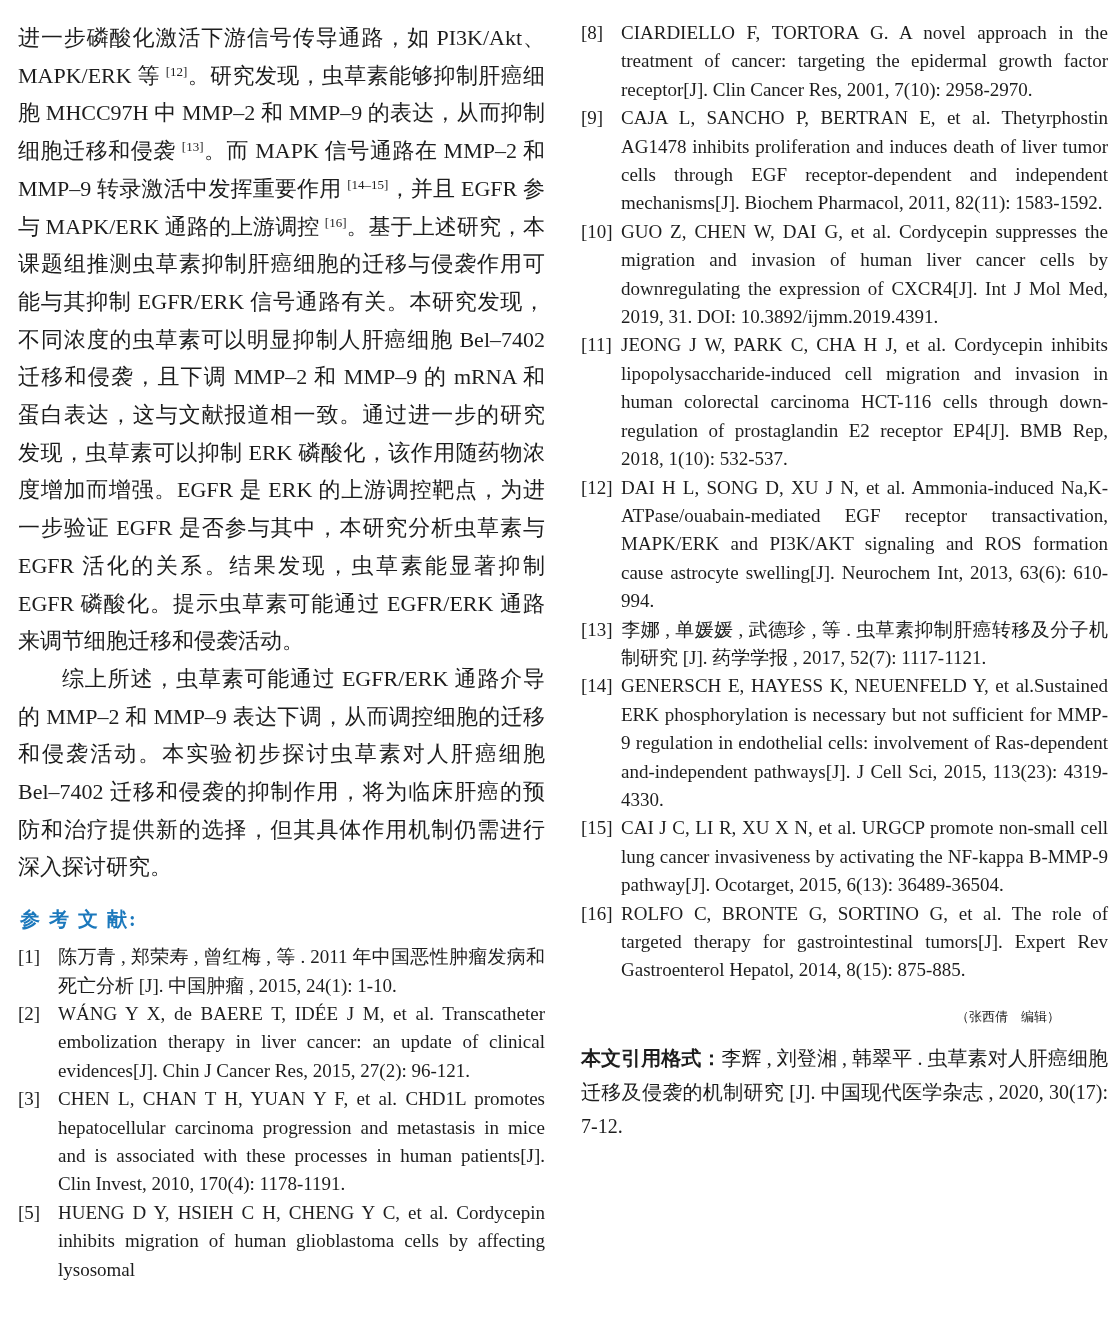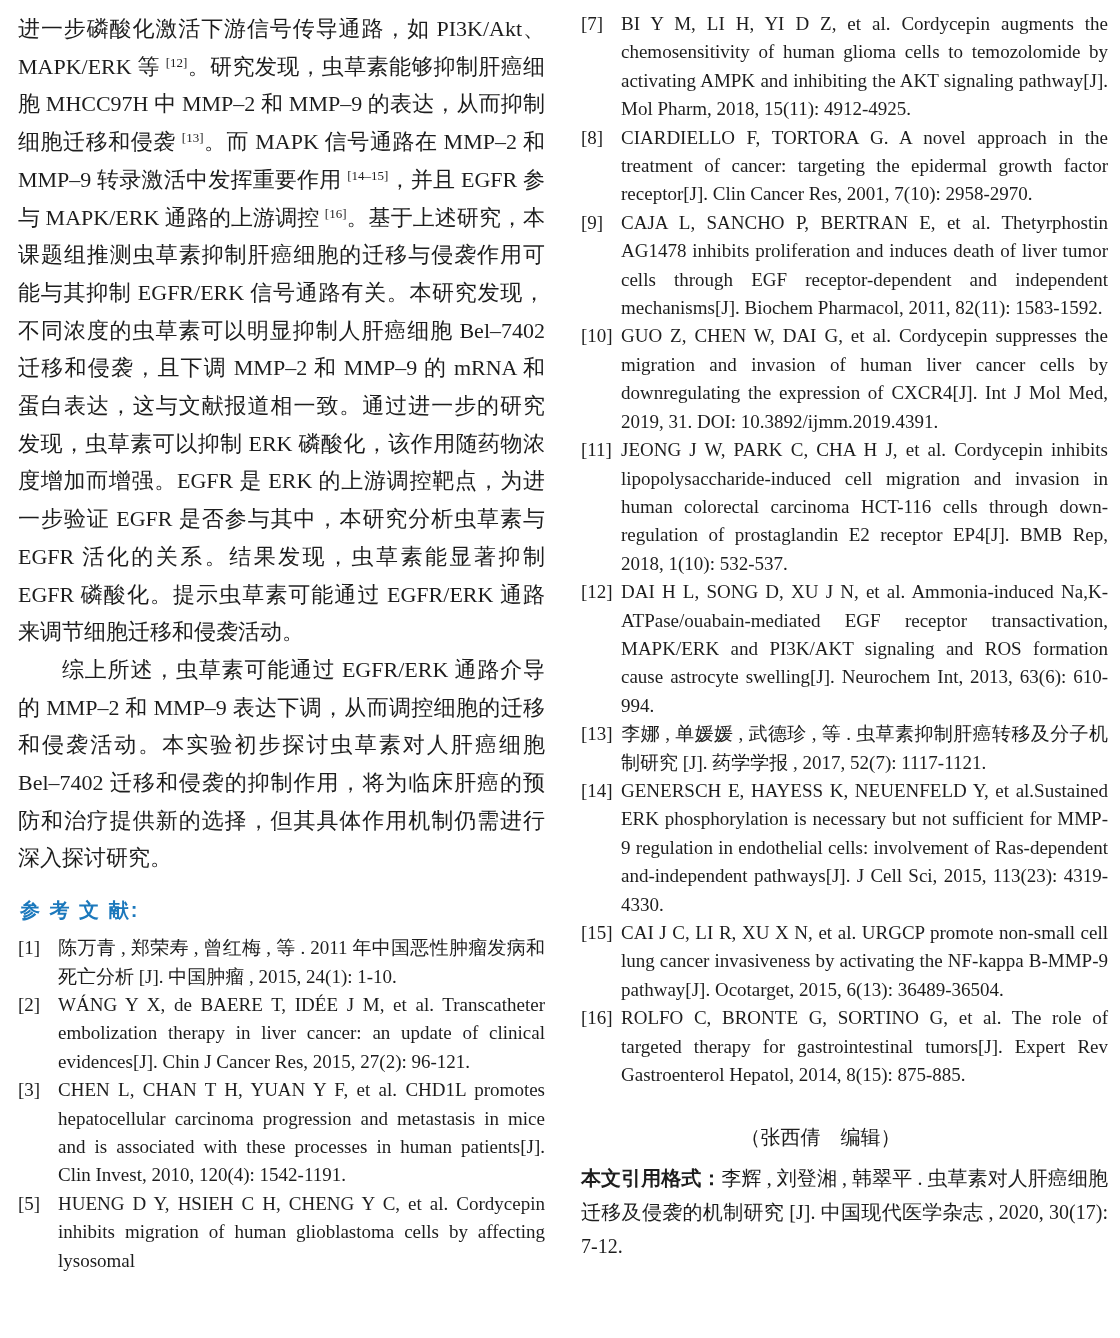--- a/index.html
+++ b/index.html
@@ -10,21 +10,21 @@
   body {
     width: 1120px;
     height: 1338px;
     color: #1d1d1d;
     font-family: "Liberation Serif", "DejaVu Serif", serif;
     overflow: hidden;
   }
   .page {
     display: flex;
     gap: 36px;
-    padding: 10px 12px 0 18px;
+    padding: 19px 12px 0 18px;
     box-sizing: border-box;
     width: 1120px;
     height: 1338px;
   }
   .col {
     width: 527px;
     flex: 0 0 527px;
   }
   .body-para {
     margin: 0;
@@ -35,45 +35,45 @@
   .body-para.indent {
     text-indent: 2em;
   }
   sup.cite {
     font-size: 13px;
     line-height: 0;
     vertical-align: 7px;
   }
   .refs-heading {
     margin: 20px 0 10px 2px;
-    font-family: Liberation Sans, sans-serif;
+    font-family: Liberation Serif, serif;
     font-size: 20px;
     font-weight: bold;
     color: #1b78bc;
     letter-spacing: 2px;
   }
   .ref-list {
     font-size: 19px;
     line-height: 28.4px;
   }
   .ref {
     text-align: justify;
     padding-left: 40px;
     text-indent: -40px;
   }
   .ref-num {
     display: inline-block;
     width: 40px;
     text-indent: 0;
   }
   .editor-note {
-    margin: 34px 48px 0 0;
-    font-size: 20px;
+    margin: 18px 48px 0 0;
+    font-size: 13px;
     line-height: 28px;
-    text-align: center;
+    text-align: right;
   }
   .citation-note {
     margin: 10px 0 0 0;
     font-size: 20px;
     line-height: 34px;
     text-align: justify;
   }
   .citation-label {
     font-family: "Liberation Sans", "DejaVu Sans", sans-serif;
     font-weight: bold;
@@ -84,28 +84,27 @@
 
 <div class="page">
 
   <div class="col col-left">
     <p class="body-para"><span>进一步磷酸化激活下游信号传导通路，如 PI3K/Akt、MAPK/ERK 等 </span><sup class="cite">[12]</sup><span>。研究发现，虫草素能够抑制肝癌细胞 MHCC97H 中 MMP–2 和 MMP–9 的表达，从而抑制细胞迁移和侵袭 </span><sup class="cite">[13]</sup><span>。而 MAPK 信号通路在 MMP–2 和 MMP–9 转录激活中发挥重要作用 </span><sup class="cite">[14–15]</sup><span>，并且 EGFR 参与 MAPK/ERK 通路的上游调控 </span><sup class="cite">[16]</sup><span>。基于上述研究，本课题组推测虫草素抑制肝癌细胞的迁移与侵袭作用可能与其抑制 EGFR/ERK 信号通路有关。本研究发现，不同浓度的虫草素可以明显抑制人肝癌细胞 Bel–7402 迁移和侵袭，且下调 MMP–2 和 MMP–9 的 mRNA 和蛋白表达，这与文献报道相一致。通过进一步的研究发现，虫草素可以抑制 ERK 磷酸化，该作用随药物浓度增加而增强。EGFR 是 ERK 的上游调控靶点，为进一步验证 EGFR 是否参与其中，本研究分析虫草素与 EGFR 活化的关系。结果发现，虫草素能显著抑制 EGFR 磷酸化。提示虫草素可能通过 EGFR/ERK 通路来调节细胞迁移和侵袭活动。</span></p>
     <p class="body-para indent">综上所述，虫草素可能通过 EGFR/ERK 通路介导的 MMP–2 和 MMP–9 表达下调，从而调控细胞的迁移和侵袭活动。本实验初步探讨虫草素对人肝癌细胞 Bel–7402 迁移和侵袭的抑制作用，将为临床肝癌的预防和治疗提供新的选择，但其具体作用机制仍需进行深入探讨研究。</p>
     <h3 class="refs-heading">参 考 文 献:</h3>
     <div class="ref-list">
         <div class="ref"><span class="ref-num">[1]</span><span>陈万青 , 郑荣寿 , 曾红梅 , 等 . 2011 年中国恶性肿瘤发病和死亡分析 [J]. 中国肿瘤 , 2015, 24(1): 1-10.</span></div>
         <div class="ref"><span class="ref-num">[2]</span><span>WÁNG Y X, de BAERE T, IDÉE J M, et al. Transcatheter embolization therapy in liver cancer: an update of clinical evidences[J]. Chin J Cancer Res, 2015, 27(2): 96-121.</span></div>
-        <div class="ref"><span class="ref-num">[3]</span><span>CHEN L, CHAN T H, YUAN Y F, et al. CHD1L promotes hepatocellular carcinoma progression and metastasis in mice and is associated with these processes in human patients[J]. Clin Invest, 2010, 120(4): 1542-1191.</span></div>
+        <div class="ref"><span class="ref-num">[3]</span><span>CHEN L, CHAN T H, YUAN Y F, et al. CHD1L promotes hepatocellular carcinoma progression and metastasis in mice and is associated with these processes in human patients[J]. Clin Invest, 2010, 170(4): 1178-1191.</span></div>
         <div class="ref"><span class="ref-num">[5]</span><span>HUENG D Y, HSIEH C H, CHENG Y C, et al. Cordycepin inhibits migration of human glioblastoma cells by affecting lysosomal</span></div>
       </div>
   </div>
 
   <div class="col col-right">
     <div class="ref-list">
-        <div class="ref"><span class="ref-num">[7]</span><span>BI Y M, LI H, YI D Z, et al. Cordycepin augments the chemosensitivity of human glioma cells to temozolomide by activating AMPK and inhibiting the AKT signaling pathway[J]. Mol Pharm, 2018, 15(11): 4912-4925.</span></div>
         <div class="ref"><span class="ref-num">[8]</span><span>CIARDIELLO F, TORTORA G. A novel approach in the treatment of cancer: targeting the epidermal growth factor receptor[J]. Clin Cancer Res, 2001, 7(10): 2958-2970.</span></div>
         <div class="ref"><span class="ref-num">[9]</span><span>CAJA L, SANCHO P, BERTRAN E, et al. Thetyrphostin AG1478 inhibits proliferation and induces death of liver tumor cells through EGF receptor-dependent and independent mechanisms[J]. Biochem Pharmacol, 2011, 82(11): 1583-1592.</span></div>
         <div class="ref"><span class="ref-num">[10]</span><span>GUO Z, CHEN W, DAI G, et al. Cordycepin suppresses the migration and invasion of human liver cancer cells by downregulating the expression of CXCR4[J]. Int J Mol Med, 2019, 31. DOI: 10.3892/ijmm.2019.4391.</span></div>
         <div class="ref"><span class="ref-num">[11]</span><span>JEONG J W, PARK C, CHA H J, et al. Cordycepin inhibits lipopolysaccharide-induced cell migration and invasion in human colorectal carcinoma HCT-116 cells through down-regulation of prostaglandin E2 receptor EP4[J]. BMB Rep, 2018, 1(10): 532-537.</span></div>
         <div class="ref"><span class="ref-num">[12]</span><span>DAI H L, SONG D, XU J N, et al. Ammonia-induced Na,K-ATPase/ouabain-mediated EGF receptor transactivation, MAPK/ERK and PI3K/AKT signaling and ROS formation cause astrocyte swelling[J]. Neurochem Int, 2013, 63(6): 610-994.</span></div>
         <div class="ref"><span class="ref-num">[13]</span><span>李娜 , 单媛媛 , 武德珍 , 等 . 虫草素抑制肝癌转移及分子机制研究 [J]. 药学学报 , 2017, 52(7): 1117-1121.</span></div>
         <div class="ref"><span class="ref-num">[14]</span><span>GENERSCH E, HAYESS K, NEUENFELD Y, et al.Sustained ERK phosphorylation is necessary but not sufficient for MMP-9 regulation in endothelial cells: involvement of Ras-dependent and-independent pathways[J]. J Cell Sci, 2015, 113(23): 4319-4330.</span></div>
         <div class="ref"><span class="ref-num">[15]</span><span>CAI J C, LI R, XU X N, et al. URGCP promote non-small cell lung cancer invasiveness by activating the NF-kappa B-MMP-9 pathway[J]. Ocotarget, 2015, 6(13): 36489-36504.</span></div>
         <div class="ref"><span class="ref-num">[16]</span><span>ROLFO C, BRONTE G, SORTINO G, et al. The role of targeted therapy for gastrointestinal tumors[J]. Expert Rev Gastroenterol Hepatol, 2014, 8(15): 875-885.</span></div>
       </div>

